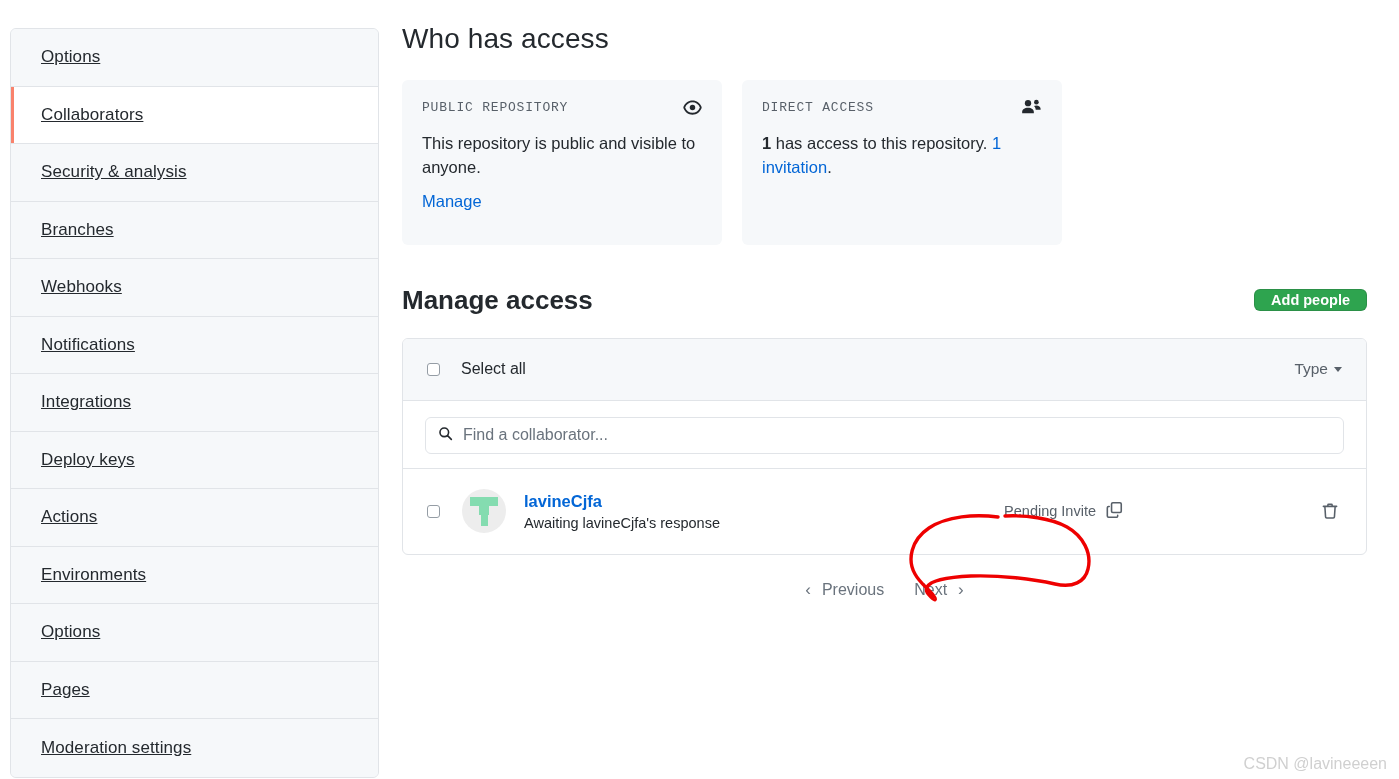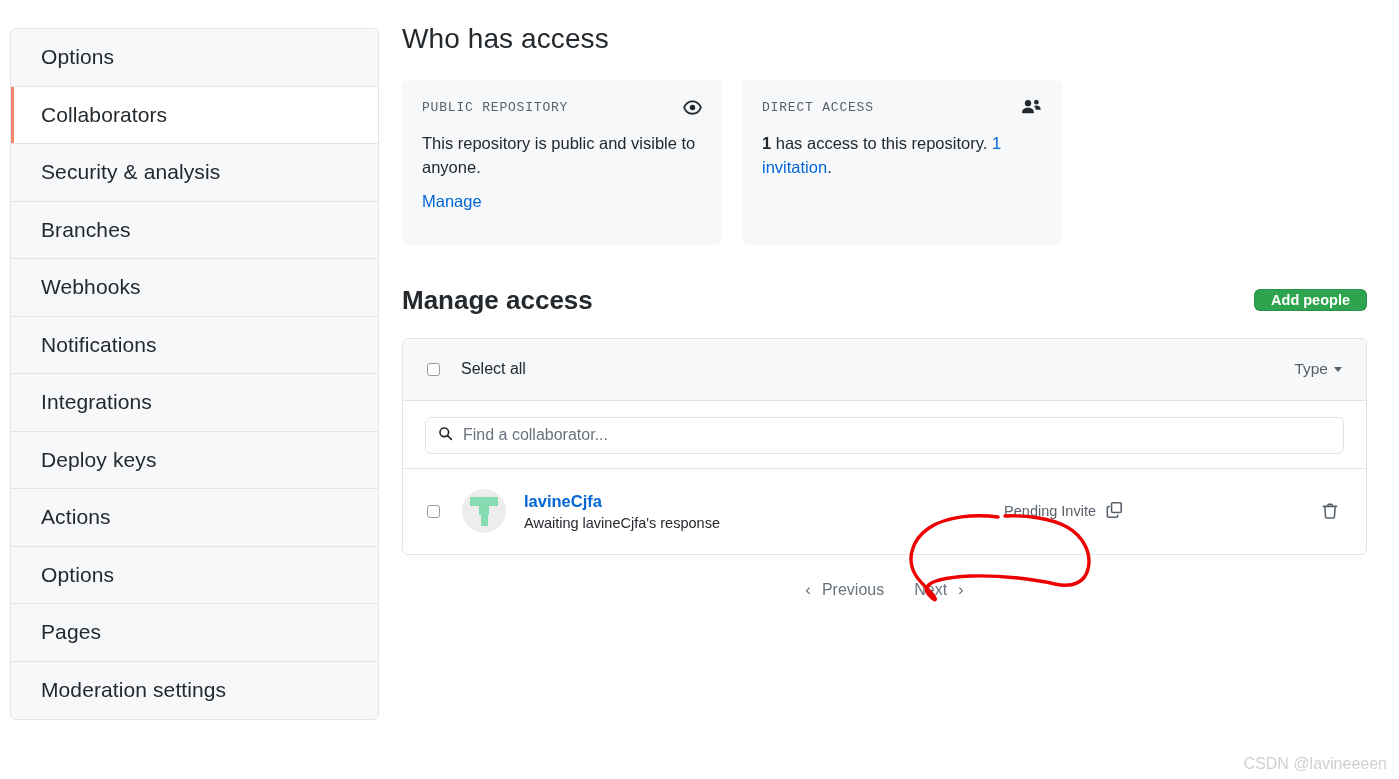--- a/index.html
+++ b/index.html
@@ -28,25 +28,26 @@
     border: 1px solid #e1e4e8;
     border-radius: 6px;
     overflow: hidden;
   }
   .side-item {
     position: relative;
     height: 57.5px;
     display: flex;
     align-items: center;
     padding-left: 30px;
-    font-size: 21px;
+    font-size: 17px;
     color: #24292e;
     border-bottom: 1px solid #e1e4e8;
     background: #f6f8fa;
     letter-spacing: .1px;
+    text-decoration: underline;
   }
   .side-item:last-child { border-bottom: none; }
   .side-item.active {
     background: #ffffff;
     font-weight: 400;
   }
   .side-item.active::before {
     content: "";
     position: absolute;
     left: 0; top: 0; bottom: 0;
@@ -338,20 +339,23 @@
         <span>Notifications</span>
       </div>
     <div class="side-item">
         <span>Integrations</span>
       </div>
     <div class="side-item">
         <span>Deploy keys</span>
       </div>
     <div class="side-item">
         <span>Actions</span>
+      </div>
+    <div class="side-item">
+        <span>Environments</span>
       </div>
     <div class="side-item">
         <span>Options</span>
       </div>
     <div class="side-item">
         <span>Pages</span>
       </div>
     <div class="side-item">
         <span>Moderation settings</span>
       </div>

